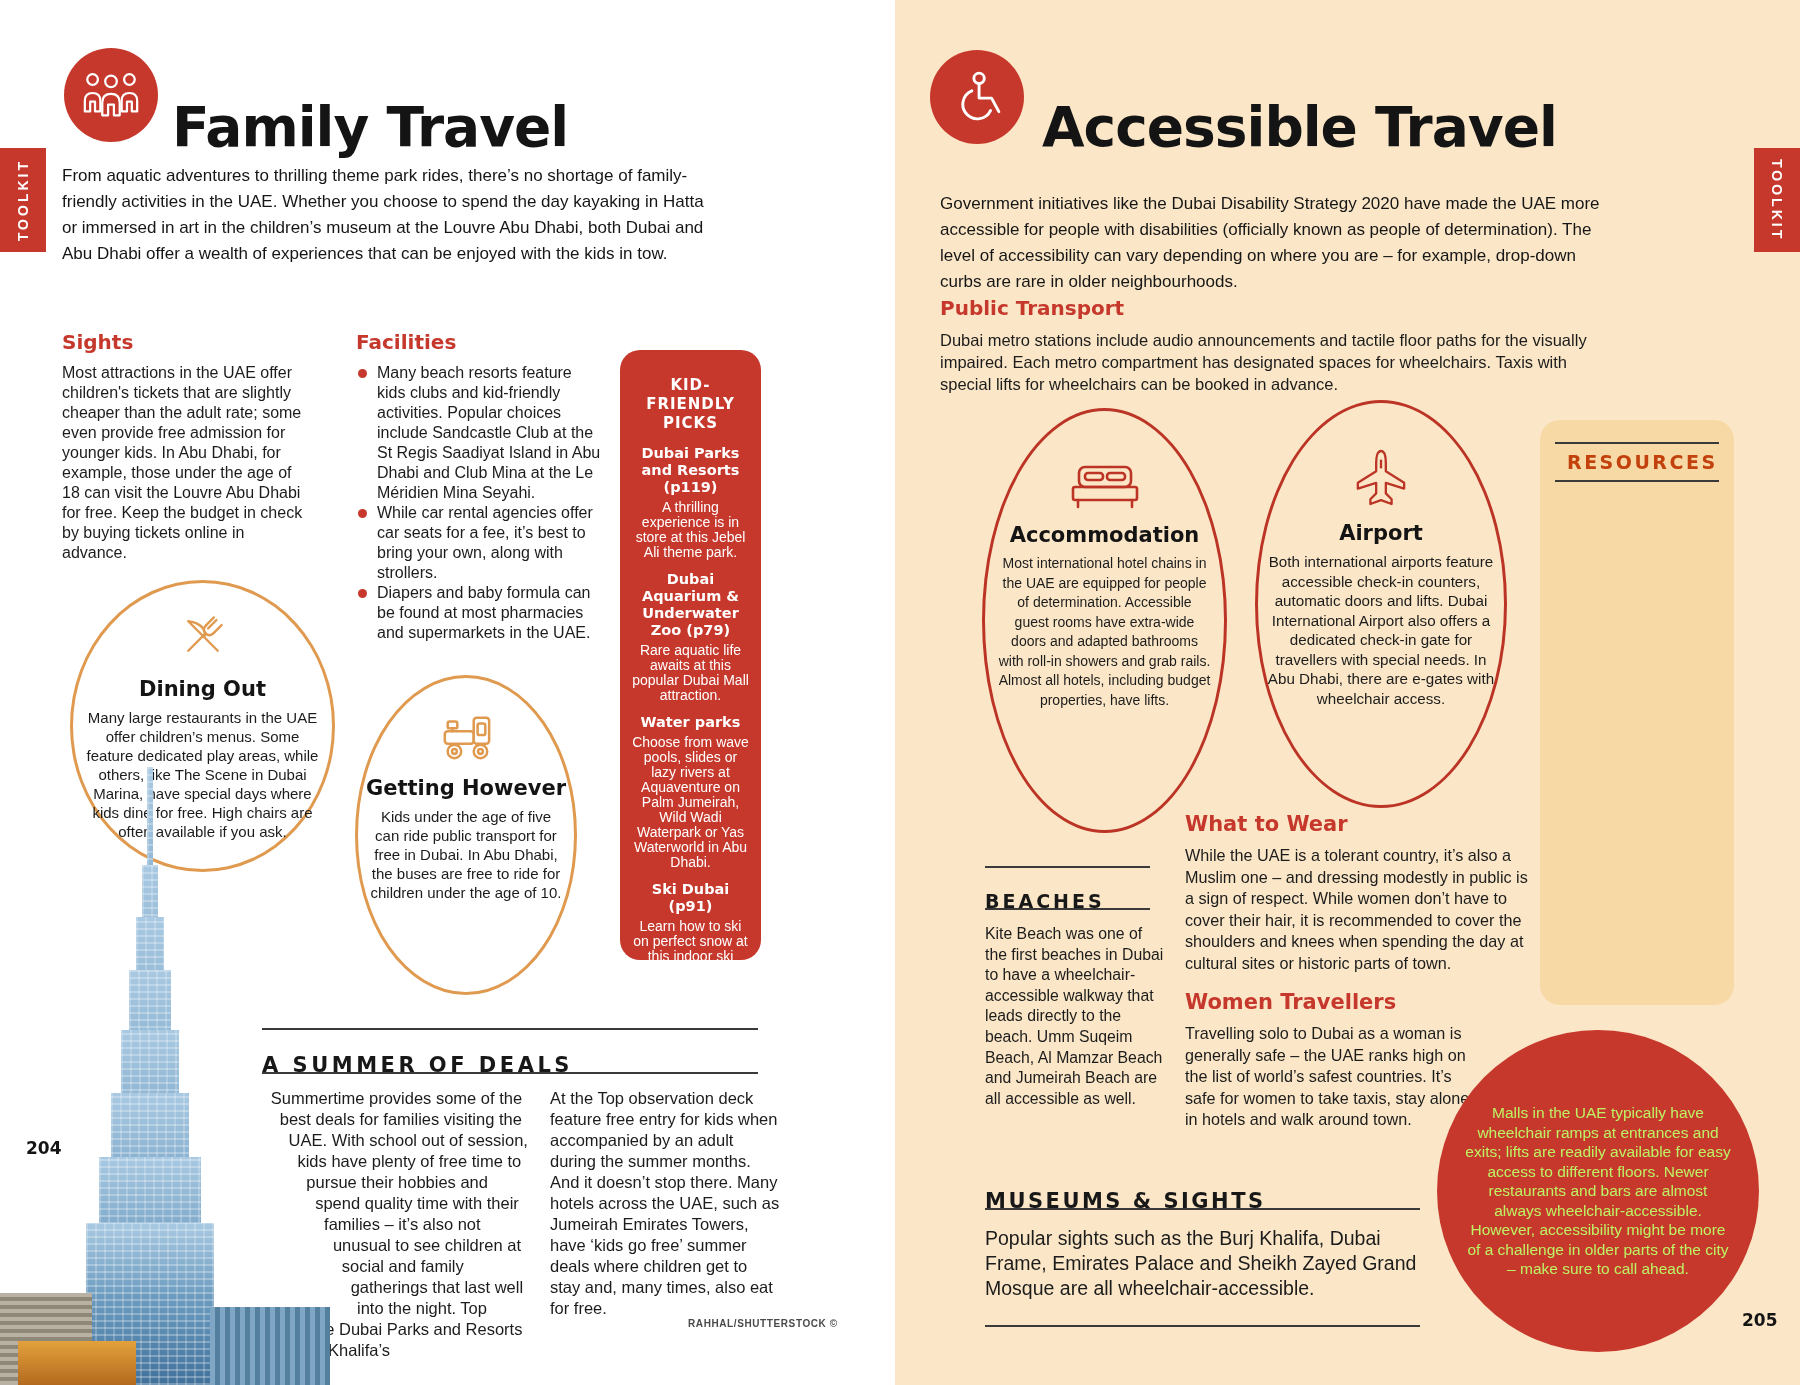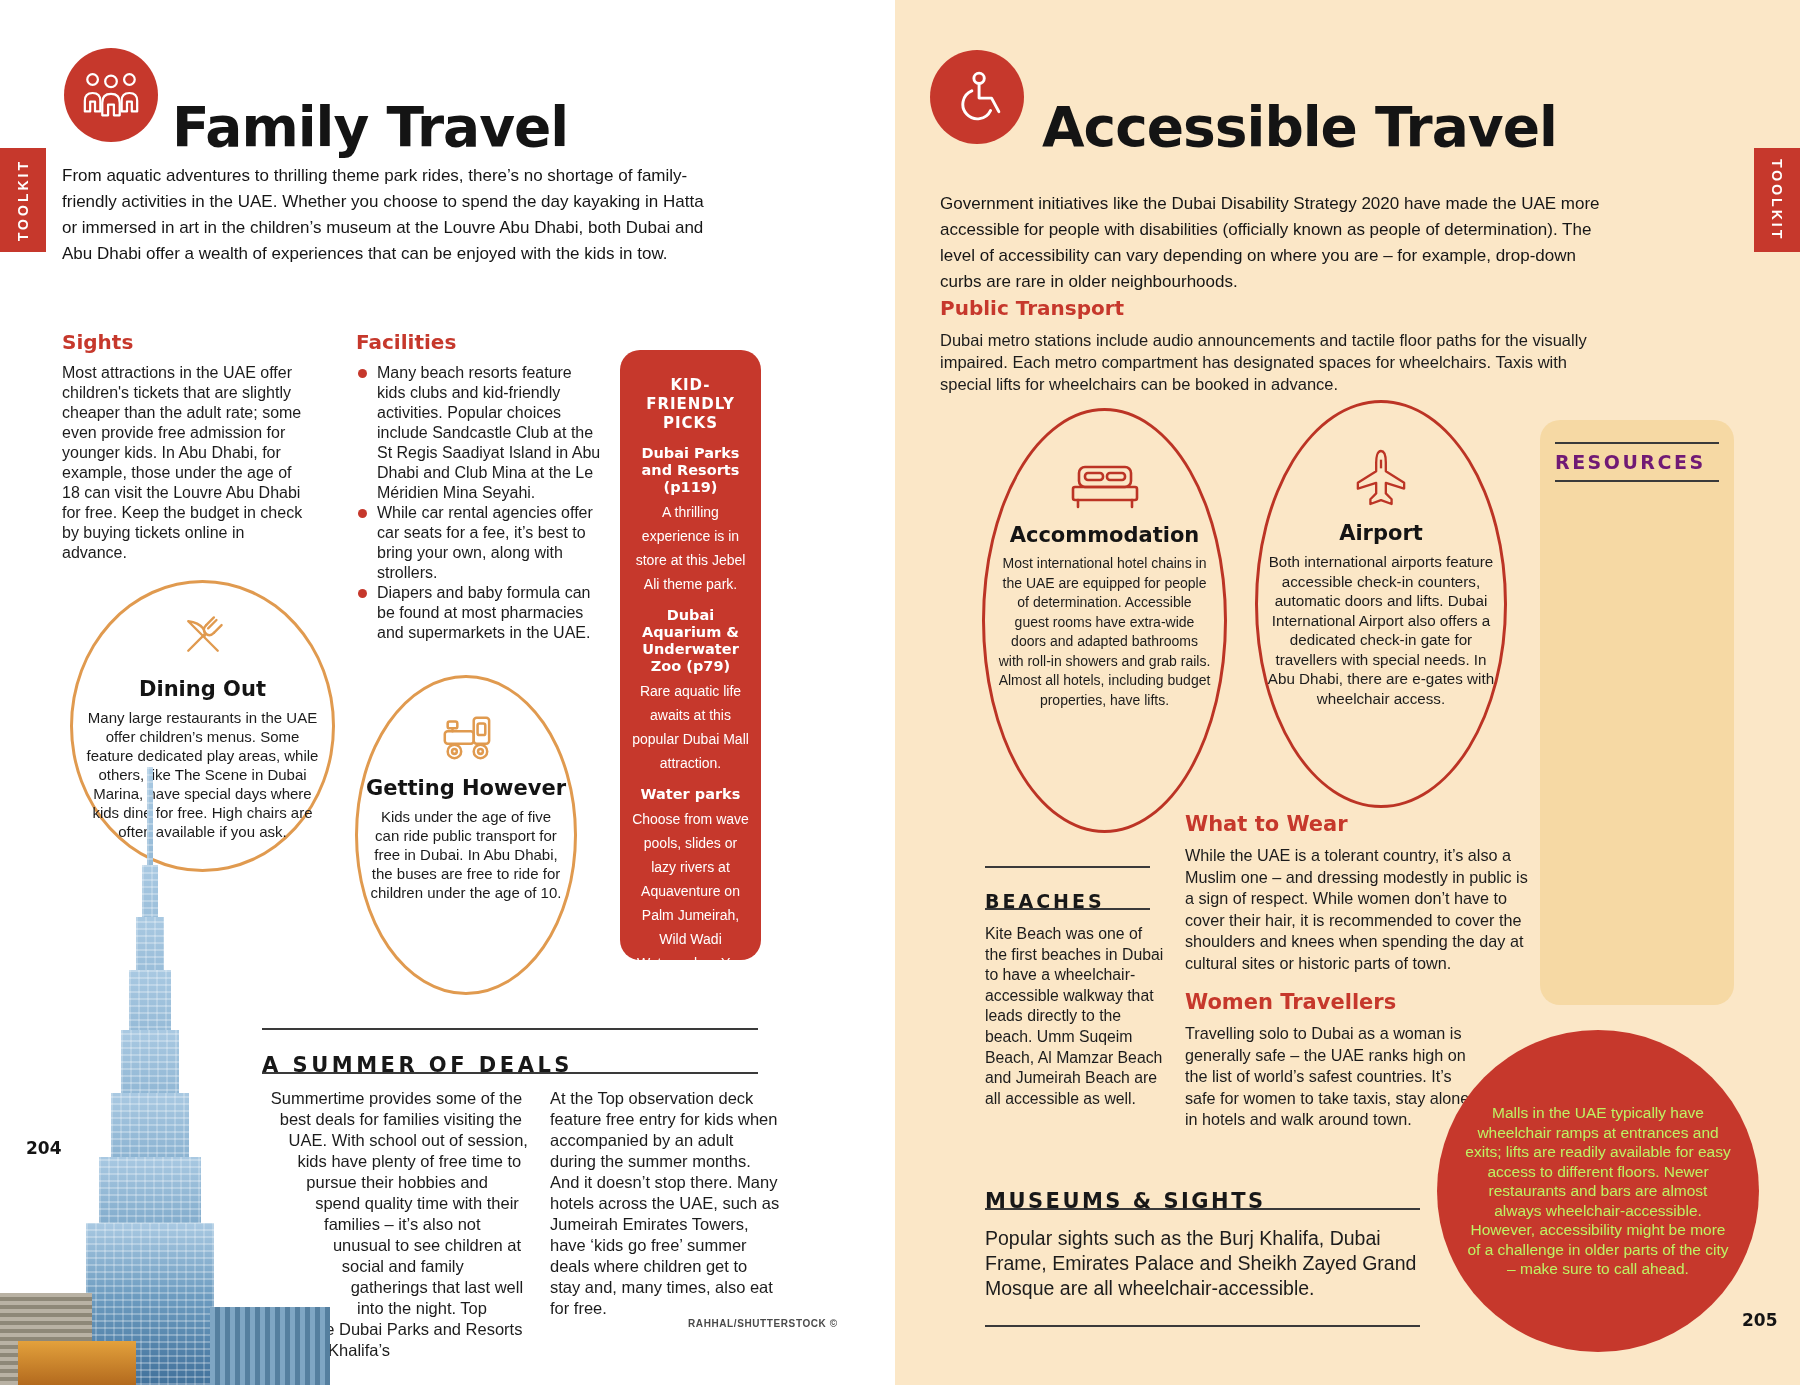--- a/index.html
+++ b/index.html
@@ -28,40 +28,40 @@
 
   .bullets{list-style:none;margin:0;padding:0;font-size:16px;line-height:20px;}
   .bullets li{position:relative;padding-left:21px;}
   .bullets li::before{content:"";position:absolute;left:2px;top:6px;width:9px;height:9px;border-radius:50%;background:#c6382c;}
 
   
   .kid-box{position:absolute;left:620px;top:350px;width:141px;height:610px;background:#c6382c;
            border-radius:20px;color:#fff;text-align:center;padding:26px 12px;box-sizing:border-box;}
   .kid-box h3{font-family:"DejaVu Sans",sans-serif;font-size:15px;line-height:19px;letter-spacing:1px;margin:0 0 12px;}
   .kid-item b{display:block;font-family:"DejaVu Sans",sans-serif;font-size:14.5px;line-height:17px;margin-bottom:4px;}
-  .kid-item p{font-size:14px;line-height:24px;margin:0 0 11px;}
+  .kid-item p{font-size:14px;line-height:15px;margin:0 0 11px;}
 
   
   .oval{position:absolute;border-radius:50%;box-sizing:border-box;text-align:center;}
   .oval-orange{border:3px solid #e09a4f;}
   .oval-red{border:3px solid #bc3425;}
   .oval h3{font-family:"DejaVu Sans",sans-serif;font-weight:bold;font-size:21px;margin:8px 0 7px;color:#141414;}
   .oval p{font-size:15px;line-height:19px;margin:0 auto;}
 
   .rule{position:absolute;border-top:2px solid #3a3a3a;}
   .sec-head{position:absolute;font-family:"DejaVu Sans",sans-serif;font-weight:bold;
             letter-spacing:3.5px;font-size:21px;color:#181818;white-space:nowrap;}
 
   .summer-col{position:absolute;font-size:16.5px;line-height:21px;}
   .tower-spacer{float:left;width:95px;height:225px;shape-outside:polygon(0 0,100% 100%,0 100%);}
 
   
   .res-box{position:absolute;left:1540px;top:420px;width:194px;height:585px;background:#f6d9a4;
            border-radius:20px;padding:22px 15px;box-sizing:border-box;}
-  .res-box .rh{font-family:"DejaVu Sans",sans-serif;font-weight:bold;font-size:19px;letter-spacing:2.5px;margin:7px 0;color:#701a75;}
+  .res-box .rh{font-family:"DejaVu Sans",sans-serif;font-weight:bold;font-size:19px;letter-spacing:2.5px;margin:7px 12px;color:#c2410c;}
   .res-box hr{border:none;border-top:2px solid #3a3a3a;margin:0;}
   .res-entry{font-size:15.3px;line-height:19.5px;margin:13px 0 0;}
   .res-entry b{font-family:"DejaVu Sans",sans-serif;}
 
   .malls-circle{position:absolute;left:1437px;top:1030px;width:322px;height:322px;border-radius:50%;
                 background:#c6382c;color:#bef264;display:flex;align-items:center;justify-content:center;
                 text-align:center;padding:28px 26px;box-sizing:border-box;font-size:15.5px;line-height:19.5px;}
 
   .folio{position:absolute;font-family:"DejaVu Sans",sans-serif;font-weight:bold;font-size:17px;color:#141414;}
   .credit{position:absolute;left:688px;top:1318px;font-size:10px;letter-spacing:.6px;color:#4a4a4a;font-weight:bold;}

